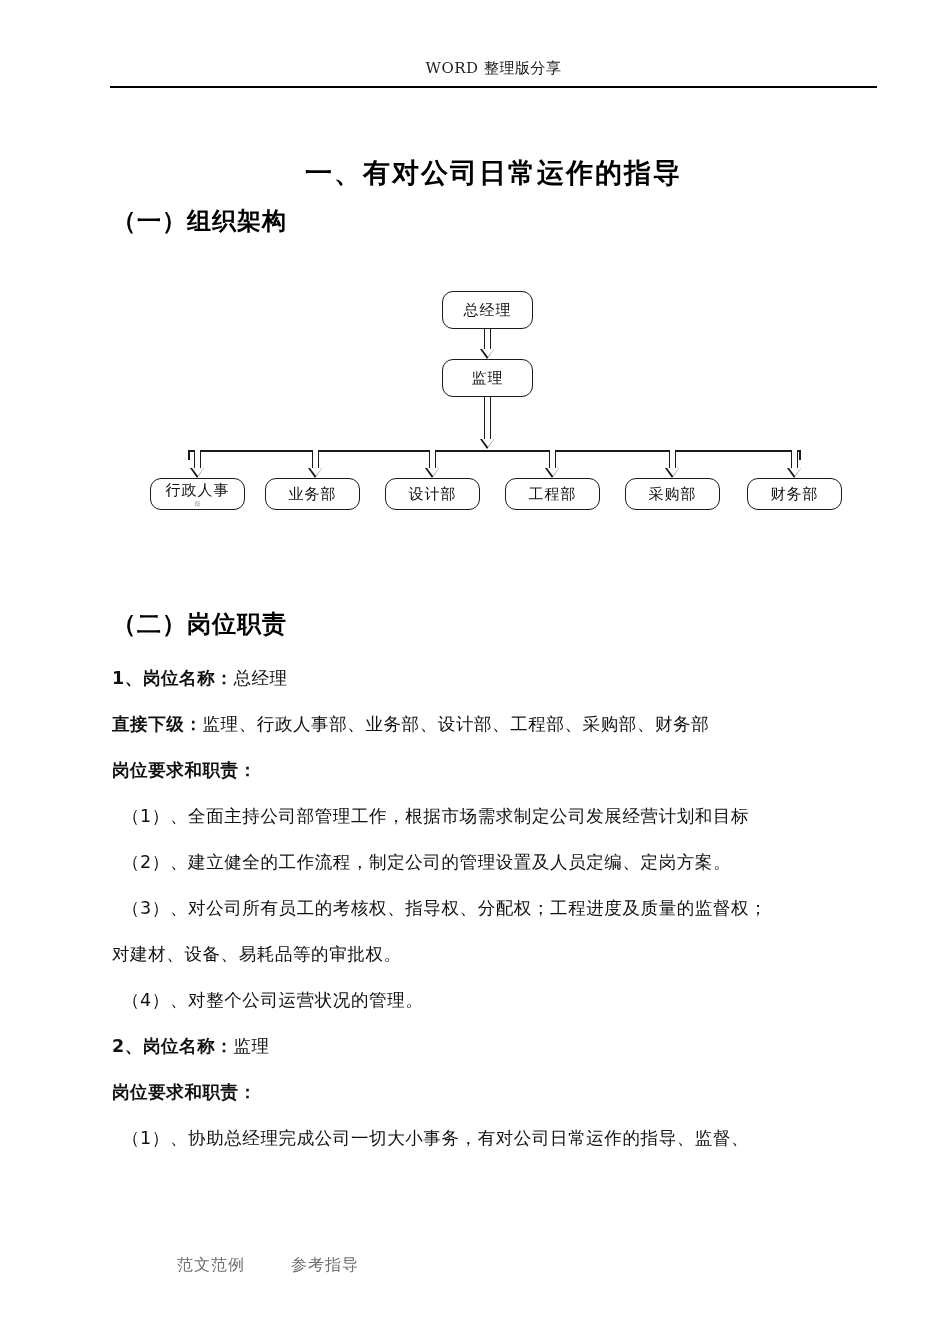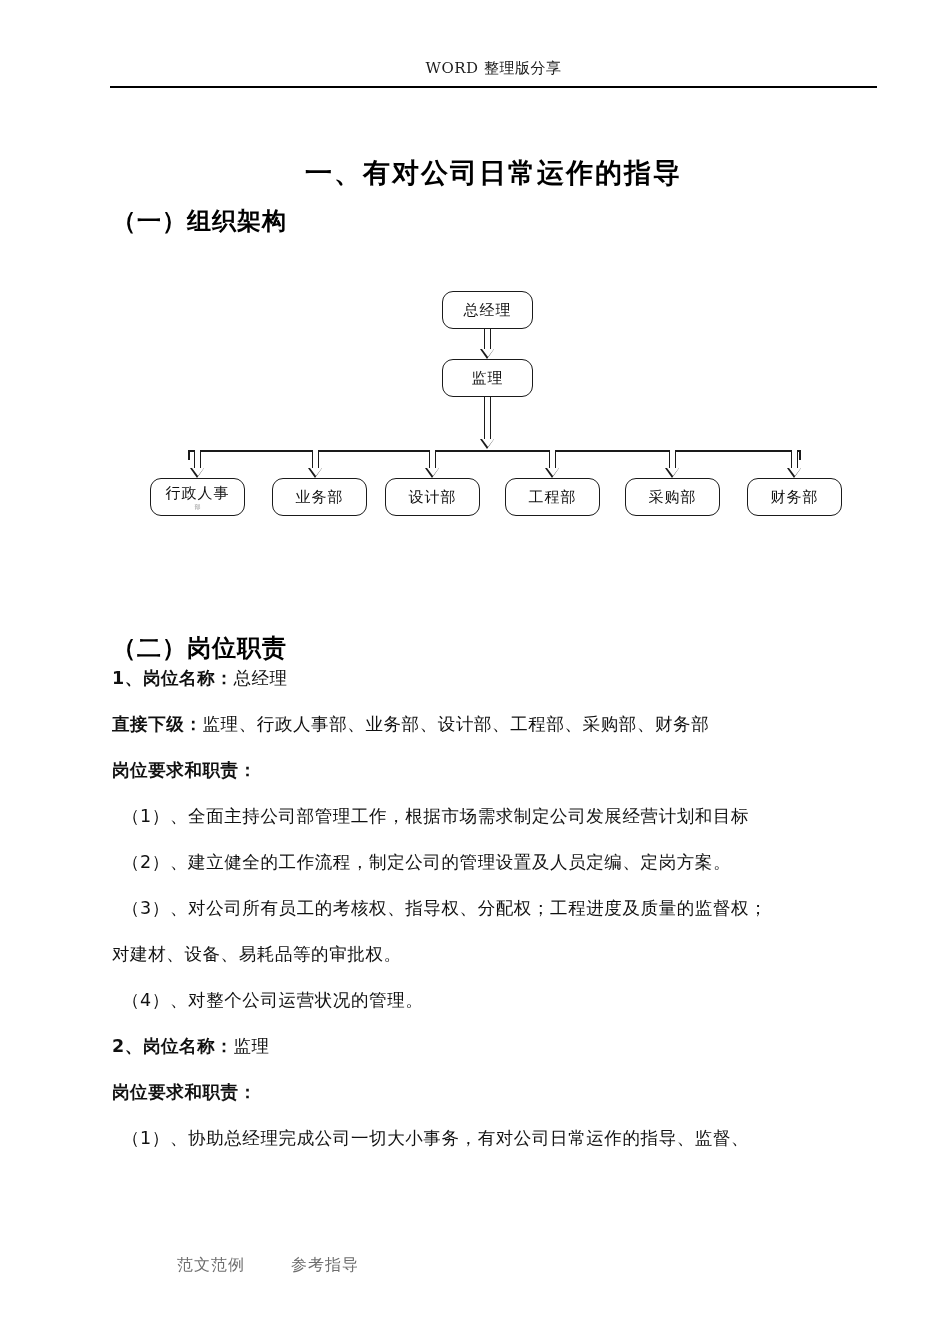--- a/index.html
+++ b/index.html
@@ -64,21 +64,21 @@
   .sub-title {
     position: absolute;
     left: 100px;
     font-family: "DejaVu Sans", "Liberation Sans", sans-serif;
     font-weight: bold;
     font-size: 24px;
     letter-spacing: 1px;
     color: #000000;
   }
   .sub-title-1 { top: 205px; }
-  .sub-title-2 { top: 632px; }
+  .sub-title-2 { top: 608px; }
 
   
   .orgchart {
     position: absolute;
     left: 0;
     top: 270px;
     width: 950px;
     height: 270px;
   }
   .node {
@@ -104,21 +104,21 @@
   }
   .node-second {
     left: 430px;
     top: 89px;
     width: 91px;
     height: 38px;
   }
   .dept {
     top: 208px;
     width: 95px;
-    height: 38px;
+    height: 32px;
   }
   .dept-sub {
     font-size: 6px;
     color: #8a8a8a;
     letter-spacing: 0;
     line-height: 6px;
     margin-top: 1px;
   }
 
   
@@ -299,21 +299,21 @@
     <div class="blockarrow arrow-branch" style="left:775px;">
       <div class="shaft"></div>
         <div class="head"></div>
         <div class="head-inner"></div>
     </div>
 
     <div class="node dept" style="left:138px;">
       <span>行政人事</span>
       <span class="dept-sub">部</span>
     </div>
-    <div class="node dept" style="left:260px;">
+    <div class="node dept" style="left:253px;">
       <span>业务部</span>
     </div>
     <div class="node dept" style="left:373px;">
       <span>设计部</span>
     </div>
     <div class="node dept" style="left:493px;">
       <span>工程部</span>
     </div>
     <div class="node dept" style="left:613px;">
       <span>采购部</span>

